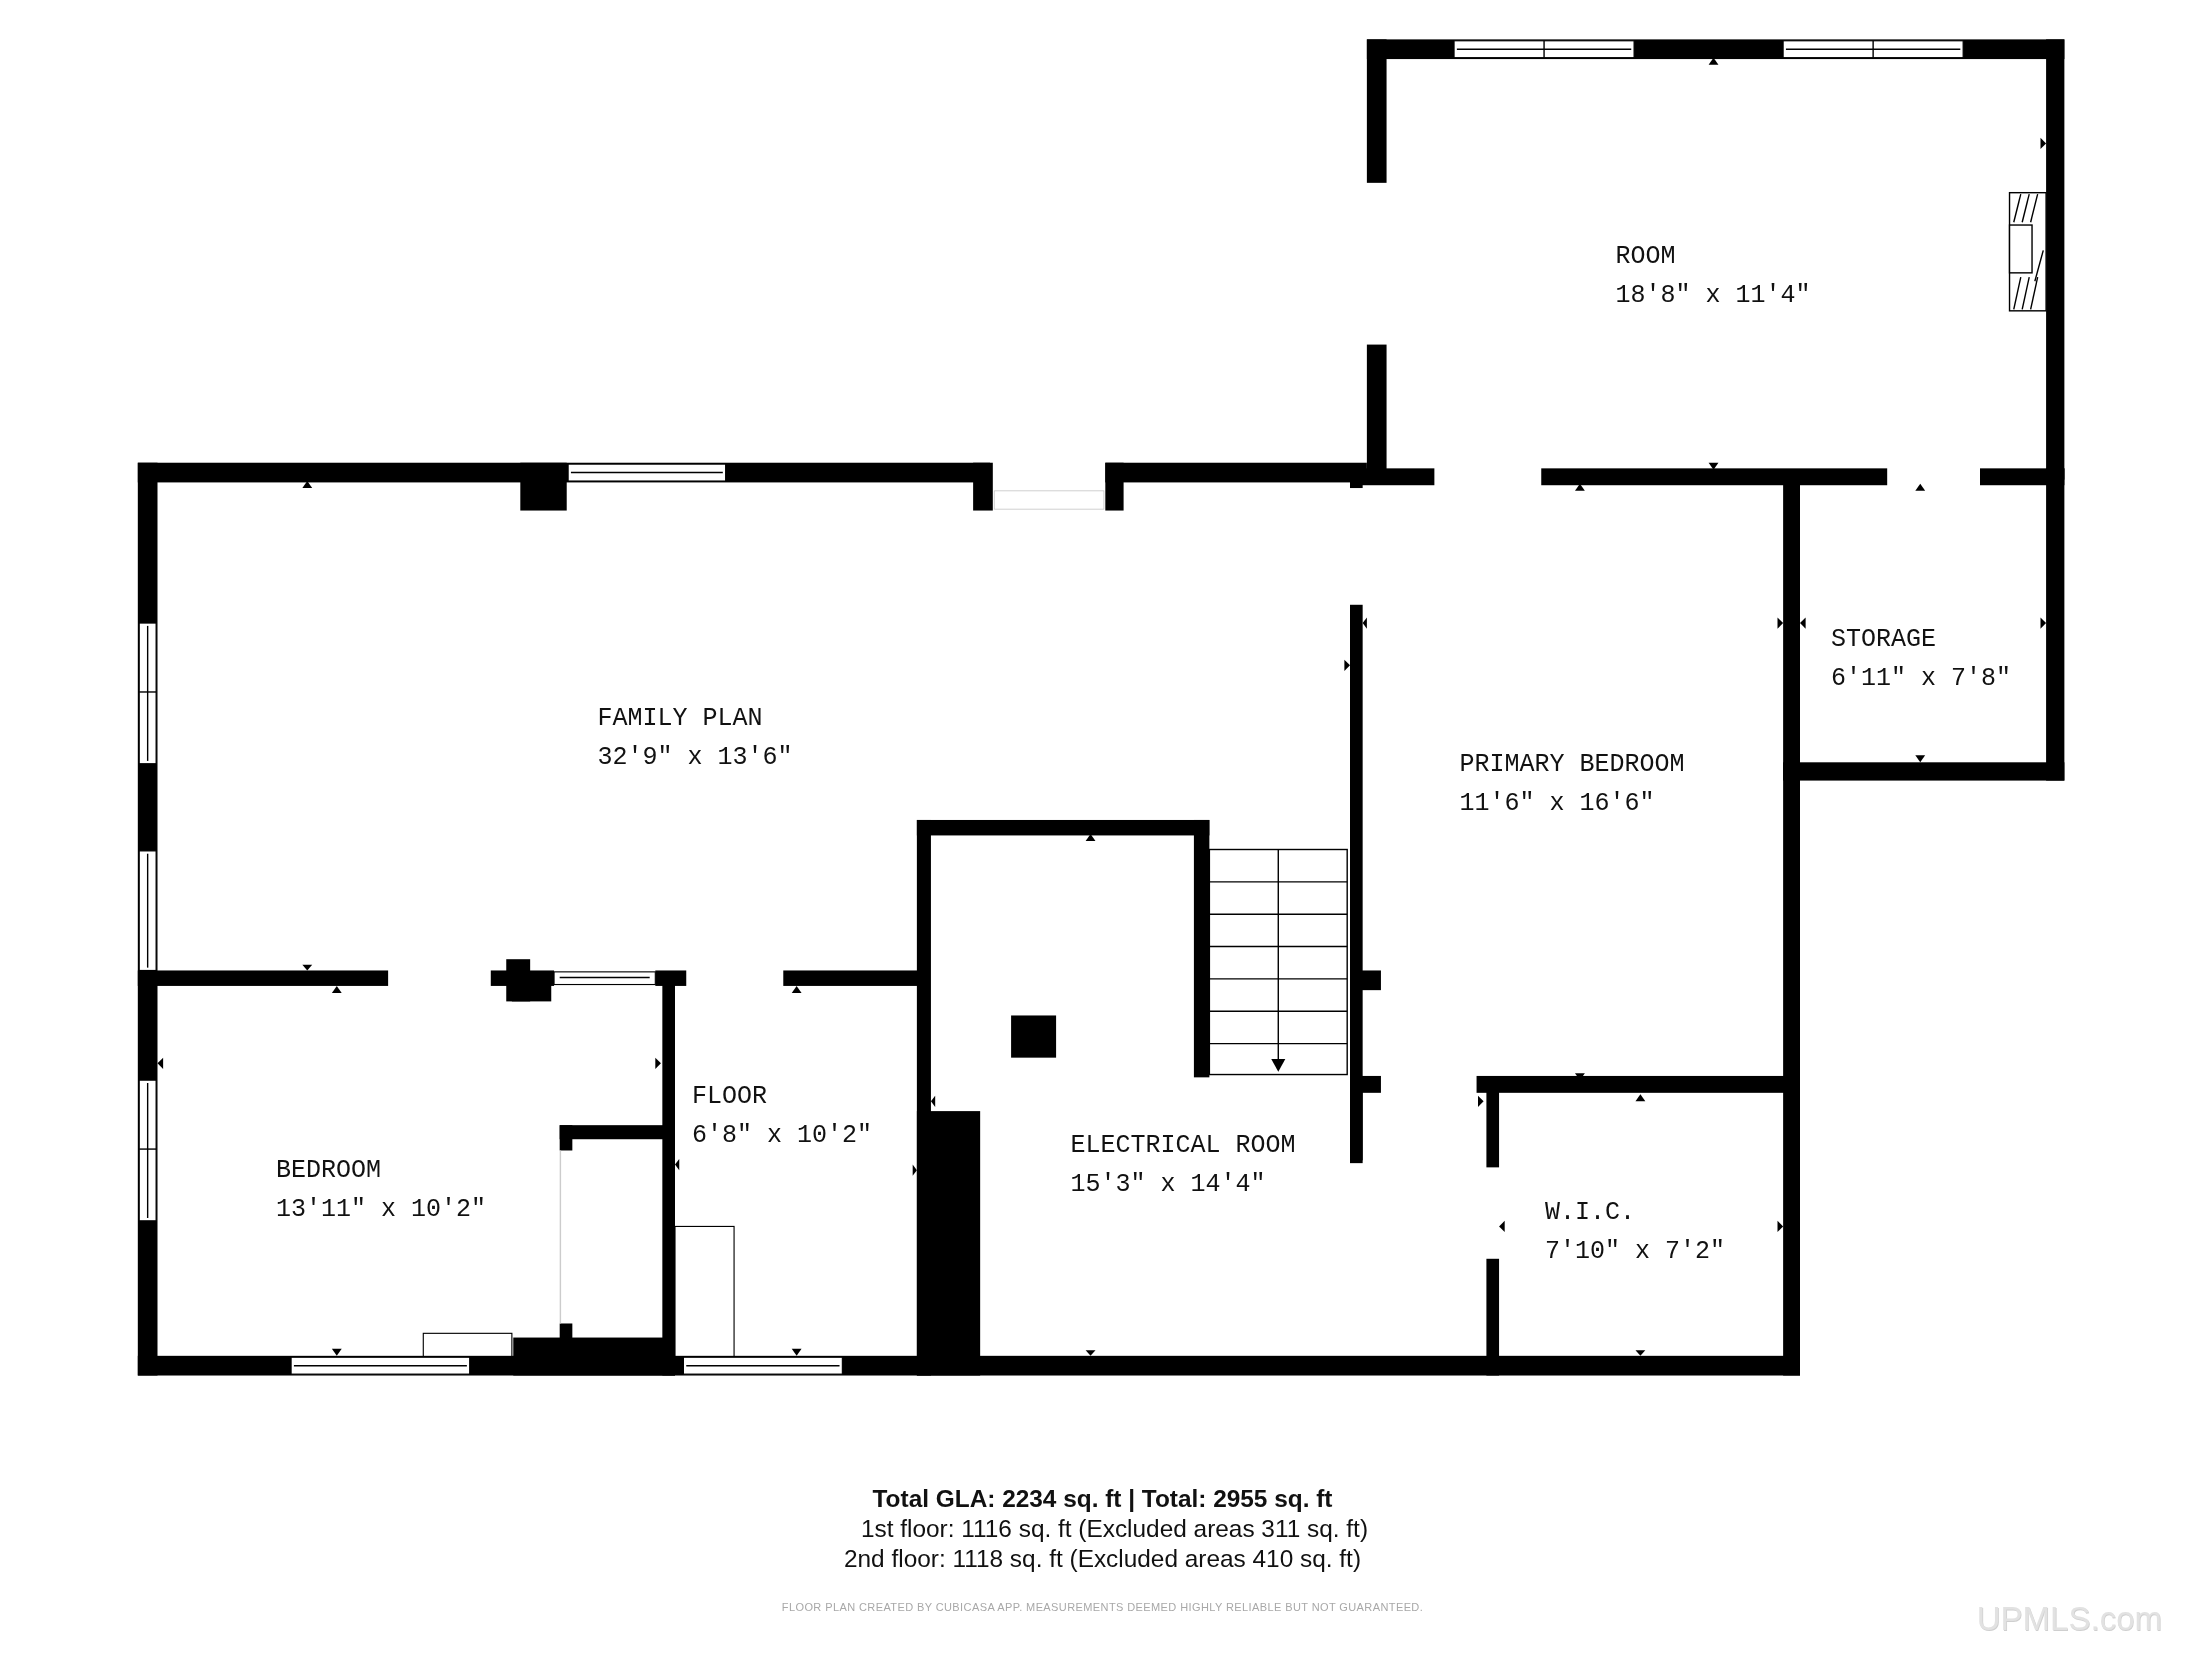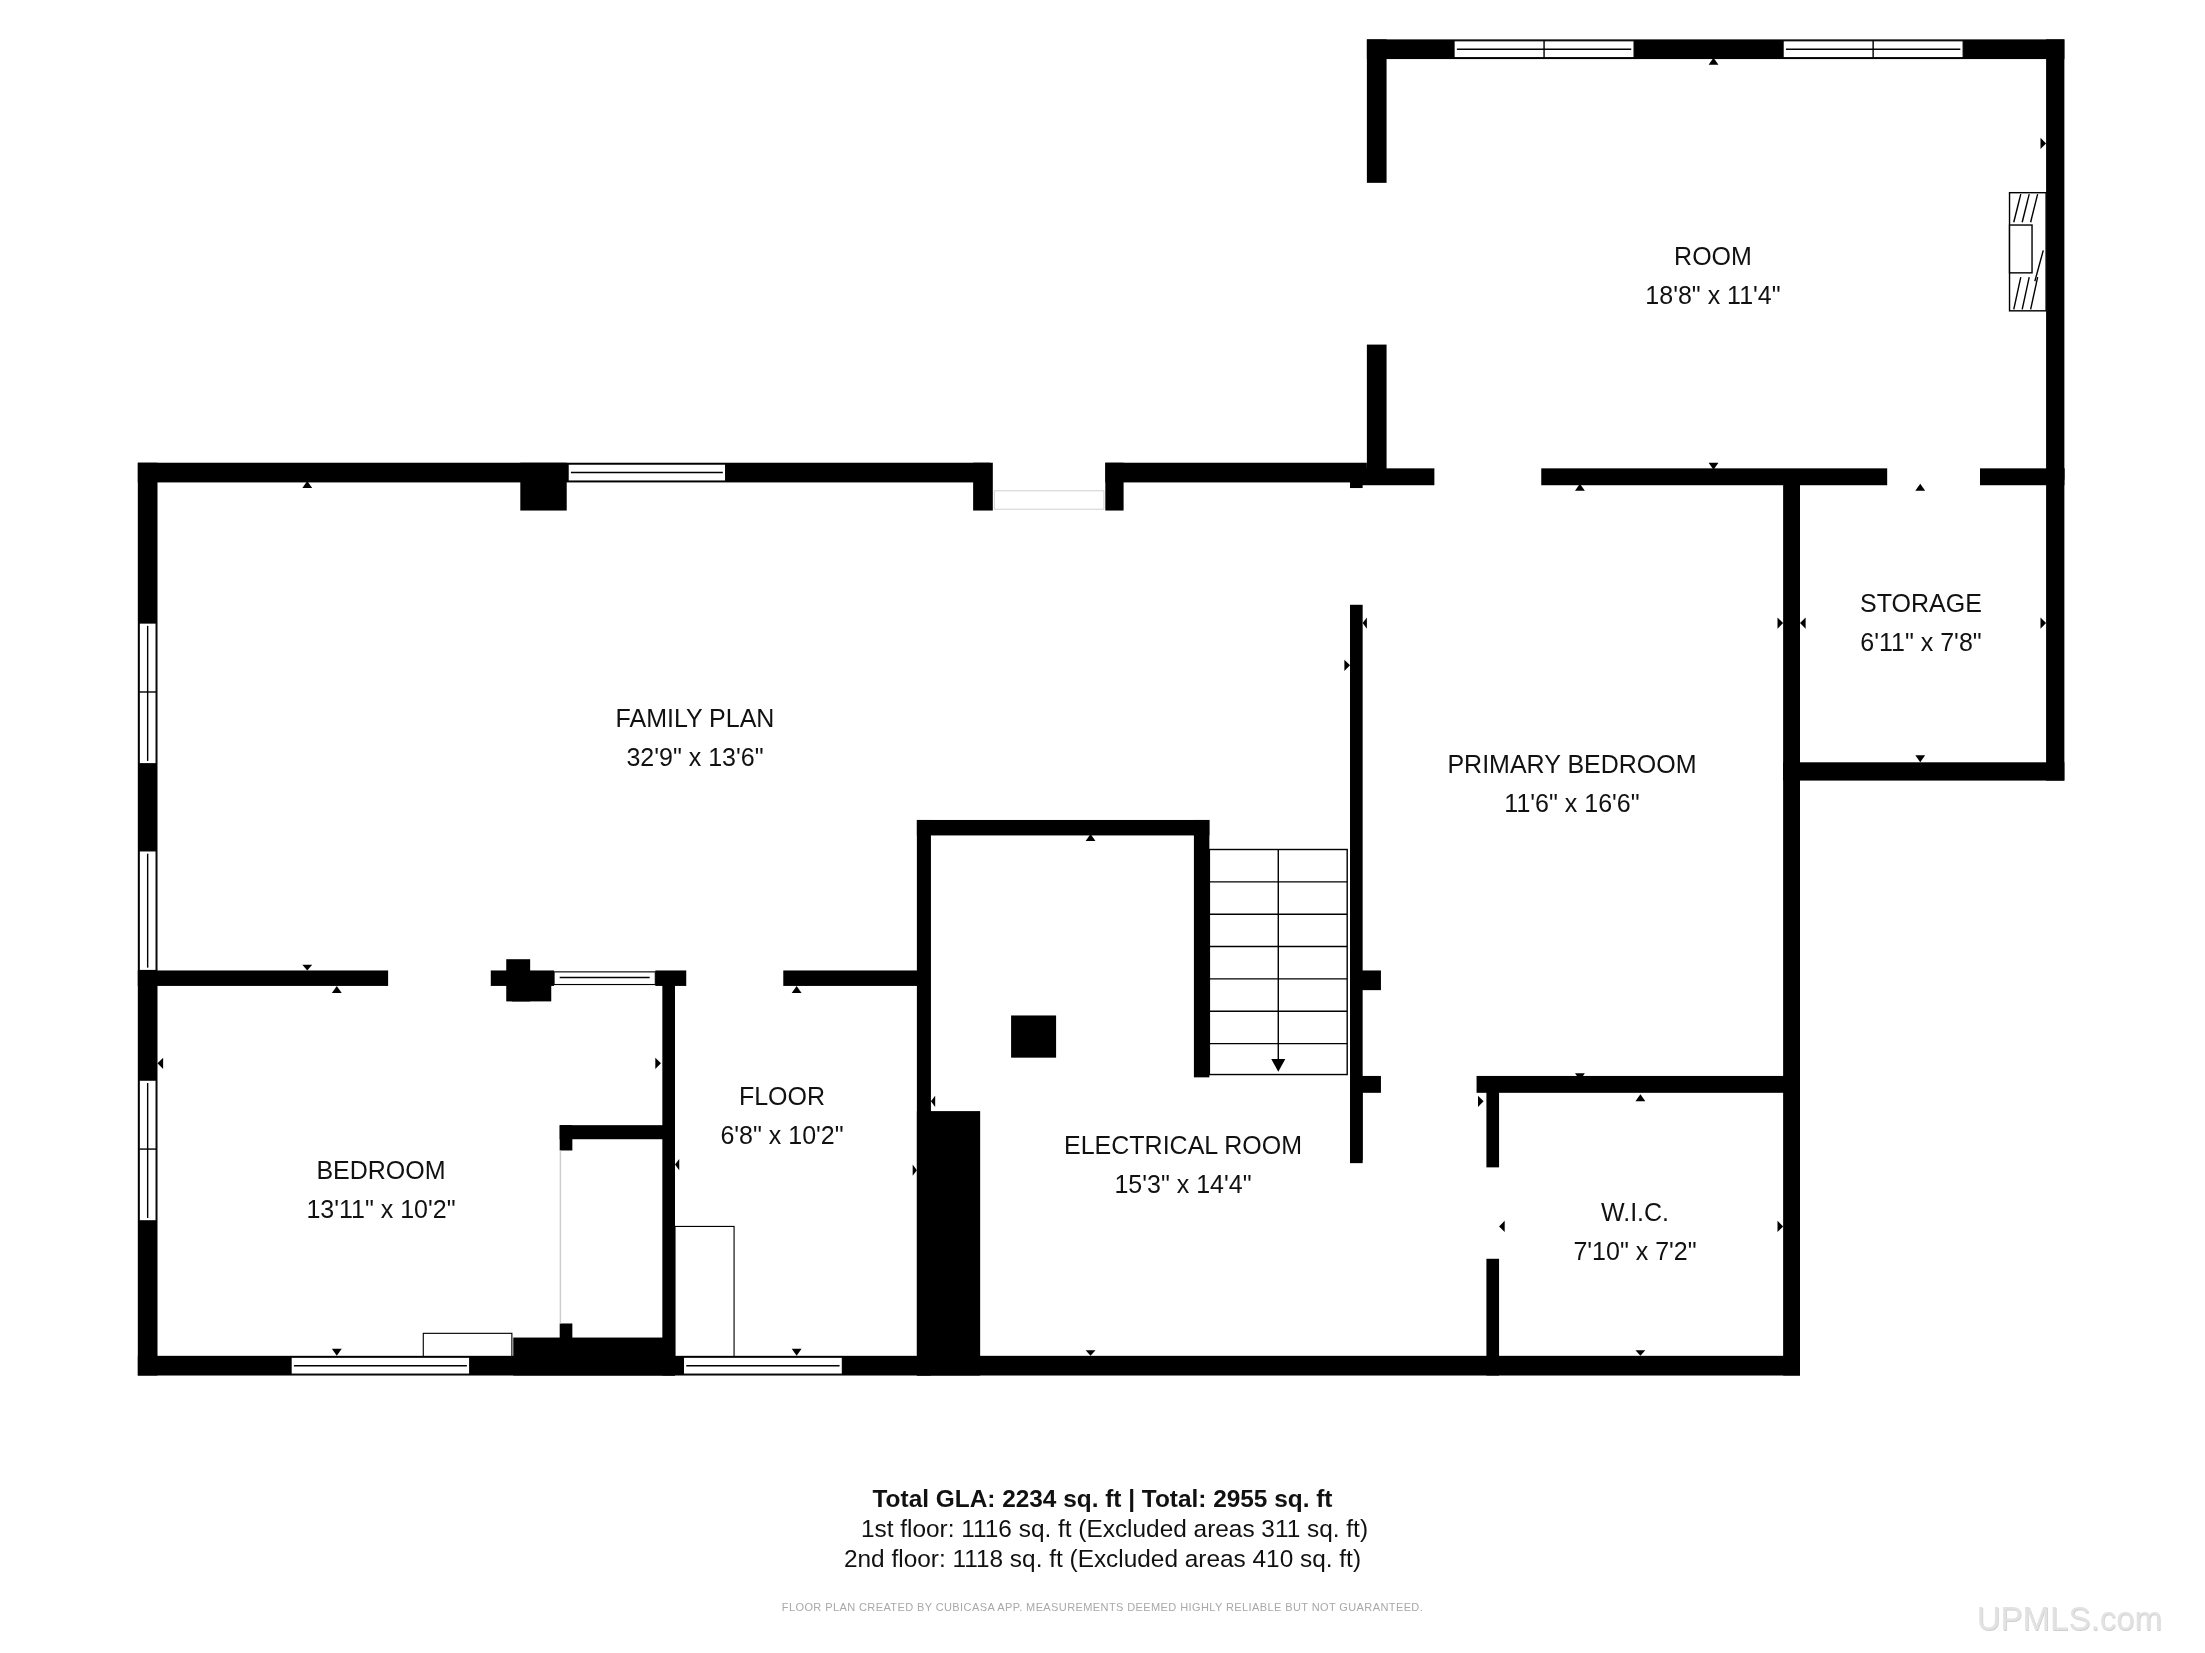--- a/index.html
+++ b/index.html
@@ -2,21 +2,21 @@
 <html style="font-size:11.5px"><head>
 <meta charset="utf-8">
 <style>
   html,body{margin:0;padding:0;background:#fff;}
   body{width:2205px;height:1654px;position:relative;overflow:hidden;font-family:"DejaVu Sans","Liberation Sans",sans-serif;}
   #plan{position:absolute;left:0;top:0;width:2205px;height:1654px;}
   .wall{fill:#000;}
   .win{fill:#fff;stroke:#000;stroke-width:0.8;}
   .opening{fill:#fff;stroke:#bbb;stroke-width:0.5;}
   .thin{fill:none;stroke:#000;stroke-width:1;}
-  .lbl{position:absolute;transform:translateX(-50%);text-align:center;color:#111;font-size:25px;line-height:39px;white-space:nowrap;font-family:Liberation Sans, sans-serif;}
+  .lbl{position:absolute;transform:translateX(-50%);color:#111;font-size:25px;line-height:39px;white-space:nowrap;font-family:Liberation Mono, monospace;}
   .footer{position:absolute;left:0;width:2205px;text-align:center;color:#111;font-family:"Liberation Sans",sans-serif;}
   .f-total{top:1485px;font-size:24.4px;font-weight:bold;}
   .f-line{font-size:24.4px;}
   .f-1{top:1515px;margin-left:12px;}
   .f-2{top:1545px;}
   .disclaimer{top:1601px;font-size:11px;color:#a8a8a8;letter-spacing:0.4px;}
   .watermark{position:absolute;right:43px;bottom:16px;font-size:33px;color:#e2e2e2;font-family:"Liberation Sans",sans-serif;text-shadow:0.7px 0.7px 0 #cfcfcf;}
 </style>
 </head>
 <body>
@@ -180,21 +180,21 @@
   <div>18'8" x 11'4"</div>
 </div>
 <div class="lbl" style="left:695px;top:699px;">
   <div>FAMILY PLAN</div>
   <div>32'9" x 13'6"</div>
 </div>
 <div class="lbl" style="left:1572px;top:745px;">
   <div>PRIMARY BEDROOM</div>
   <div>11'6" x 16'6"</div>
 </div>
-<div class="lbl" style="left:1921px;top:584px;">
+<div class="lbl" style="left:1921px;top:620px;">
   <div>STORAGE</div>
   <div>6'11" x 7'8"</div>
 </div>
 <div class="lbl" style="left:381px;top:1127px;margin-top:24px;">
   <div>BEDROOM</div>
   <div>13'11" x 10'2"</div>
 </div>
 <div class="lbl" style="left:782px;top:1077px;">
   <div>FLOOR</div>
   <div>6'8" x 10'2"</div>

